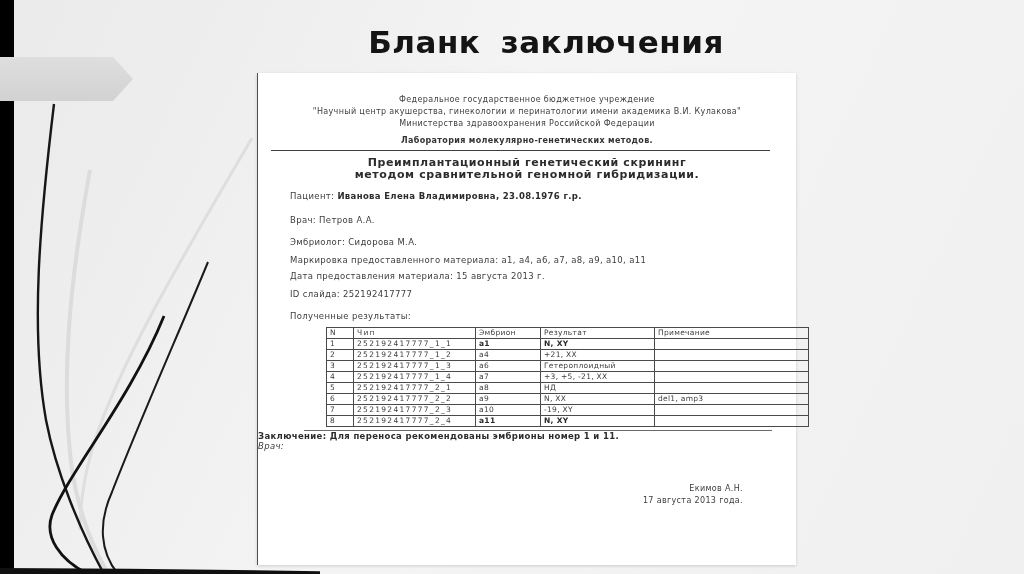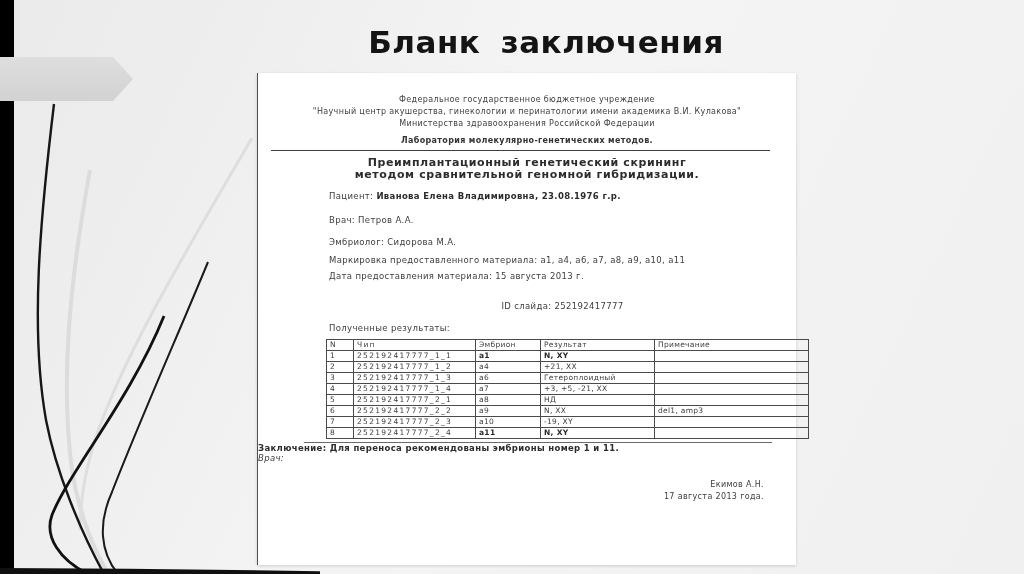--- a/index.html
+++ b/index.html
@@ -25,47 +25,47 @@
     position:absolute;left:257px;top:73px;width:539px;height:492px;background:#fff;
     border-left:1px solid #4f4f4f;box-shadow:0 1px 3px rgba(0,0,0,.16);
     color:#3a3a3a;font-size:8px;letter-spacing:.35px;box-sizing:border-box;
   }
   .doc p{margin:0;}
   .doc-header{padding-top:21px;text-align:center;line-height:12px;font-size:8px;color:#404040;}
   .lab-line{text-align:center;font-weight:bold;margin-top:5px !important;color:#333;}
   .rule1{border:0;border-top:1px solid #3f3f3f;margin:3px 26px 0 13px;}
   .doc-title{margin-top:6px !important;text-align:center;font-weight:bold;font-size:11px;
     line-height:12px;color:#2c2c2c;letter-spacing:.6px;}
-  .fields{padding-left:71px;font-size:8.5px;color:#3d3d3d;}
+  .fields{padding-left:32px;font-size:8.5px;color:#3d3d3d;}
   .fields p{margin-top:12px;}
   .fields .f-patient{margin-top:10px;}
   .fields .f-doctor{margin-top:14px;}
   .fields .f-marking{margin-top:8px;}
   .fields .f-date{margin-top:6px;}
-  .fields .f-id{margin-top:20px;text-align:center;}
+  .fields .f-id{margin-top:8px;}
   .fields .f-results{}
   .val-bold,.b{font-weight:bold;color:#2b2b2b;}
   .doc table{
     margin:6px 0 0 68px;border-collapse:collapse;table-layout:fixed;width:447px;
     font-size:7.5px;color:#3d3d3d;letter-spacing:.3px;
   }
   .doc th,.doc td{
     border:1px solid #4a4a4a;padding:0 3px;height:10px;line-height:9.5px;
     font-weight:normal;text-align:left;overflow:hidden;white-space:nowrap;
   }
   .col-n{width:20px;text-align:center;}
   .col-chip{width:115px;letter-spacing:1.3px;}
   .col-embryo{width:58px;}
   .col-result{width:107px;}
   .col-note{width:147px;}
   .bold-row .col-embryo,.bold-row .col-result{font-weight:bold;color:#2a2a2a;}
   .rule2{border:0;border-top:1px solid #6a6a6a;margin:3px 24px 0 46px;}
   .conclusion{margin:13px 0 0 71px;font-size:8.5px;font-weight:bold;color:#2c2c2c;}
   .sign-label{margin:28px 0 0 71px;font-size:8.5px;font-style:italic;}
-  .signature{margin-top:16px;padding-right:32px;text-align:right;font-size:8px;line-height:11.5px;color:#3d3d3d;}
+  .signature{margin-top:32px;padding-right:53px;text-align:right;font-size:8px;line-height:11.5px;color:#3d3d3d;}
 </style>
 </head>
 <body>
 
 <div class="slide">
 
   <div class="left-bar"></div>
 
   <svg class="swooshes" viewBox="0 0 320 574" xmlns="http://www.w3.org/2000/svg" aria-hidden="true">
     <path d="M 90,170 C 70,280 60,380 72,470 C 80,520 95,550 108,574" stroke="#dcdcdc" stroke-width="4" fill="none"></path>

